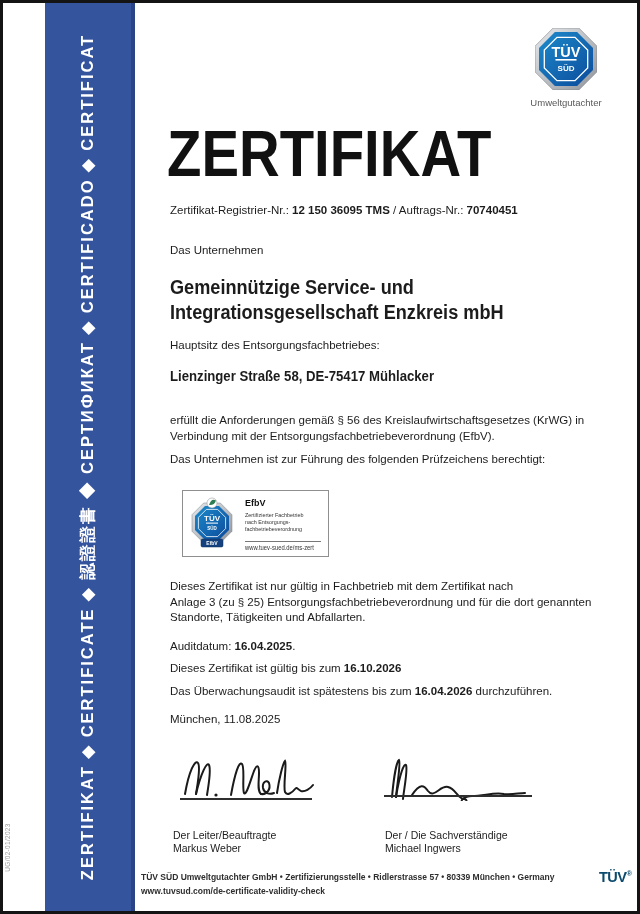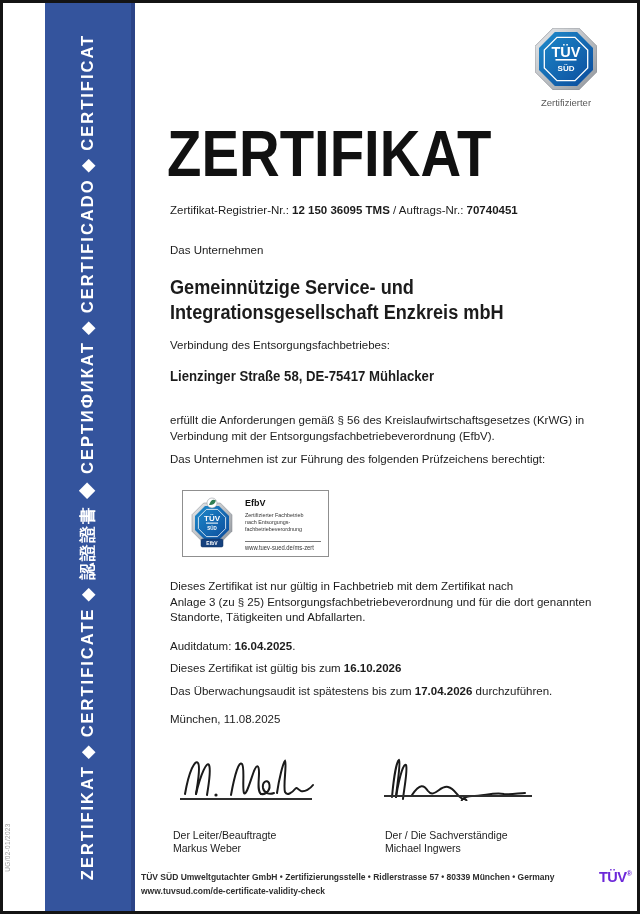--- a/index.html
+++ b/index.html
@@ -50,21 +50,21 @@
   .audit{left:167px;top:636px;}
   .valid-until{left:167px;top:658px;}
   .surveillance{left:167px;top:681px;}
   .place-date{left:167px;top:709px;}
 
   .sig-svg{position:absolute;}
   .sig-line{position:absolute;height:2px;background:#2e2e2e;}
   .sig-block{line-height:13px;font-size:10.5px;}
 
   .footer{left:138px;top:868px;font-size:8.5px;line-height:13.5px;color:#2e2e2e;font-weight:bold;}
-  .brand{position:absolute;left:596px;top:866px;font-size:14.5px;font-weight:700;color:#6d28d9;
+  .brand{position:absolute;left:596px;top:866px;font-size:14.5px;font-weight:700;color:#0c4a6e;
           letter-spacing:-0.5px;}
   .brand sup{font-size:7.5px;}
   svg text{font-family:"Liberation Sans",sans-serif;}
 </style>
 </head>
 <body>
 
 <div class="page">
 
   <div class="ribbon">
@@ -84,31 +84,31 @@
           <stop offset="1" stop-color="#0B4A9B"></stop>
       </linearGradient>
     </defs>
     <polygon points="18.2,0 43.8,0 62,18.2 62,43.8 43.8,62 18.2,62 0,43.8 0,18.2" fill="url(#silv)" stroke="#7d8288" stroke-width="0.6"></polygon>
     <polygon points="19.9,4 42.1,4 58,19.9 58,42.1 42.1,58 19.9,58 4,42.1 4,19.9" fill="url(#blu)"></polygon>
     <polygon points="22,9.3 40,9.3 52.7,22 52.7,40 40,52.7 22,52.7 9.3,40 9.3,22" fill="none" stroke="#fff" stroke-width="1.3"></polygon>
     <text x="31" y="28.5" text-anchor="middle" font-size="14.5" font-weight="bold" fill="#fff">TÜV</text>
     <rect x="20.5" y="31" width="21" height="1.6" fill="#fff"></rect>
     <text x="31" y="42.5" text-anchor="middle" font-size="8" font-weight="bold" fill="#fff">SÜD</text>
   </svg>
-  <div class="logo-caption">Zertifizierter</div>
+  <div class="logo-caption">Umweltgutachter</div>
 
   <div class="title">ZERTIFIKAT</div>
   <div class="txt registry"><span>Zertifikat-Registrier-Nr.: </span><span class="b">12 150 36095 TMS</span><span> / Auftrags-Nr.: </span><span class="b">70740451</span></div>
 
   <div class="txt company-intro">Das Unternehmen</div>
   <div class="company-name txt">
     <div>Gemeinnützige Service- und</div>
     <div>Integrationsgesellschaft Enzkreis mbH</div>
   </div>
-  <div class="txt hq-label">Verbindung des Entsorgungsfachbetriebes:</div>
+  <div class="txt hq-label">Hauptsitz des Entsorgungsfachbetriebes:</div>
   <div class="txt address">Lienzinger Straße 58, DE-75417 Mühlacker</div>
 
   <div class="txt fulfills">
     <div>erfüllt die Anforderungen gemäß § 56 des Kreislaufwirtschaftsgesetzes (KrWG) in</div>
     <div>Verbindung mit der Entsorgungsfachbetriebeverordnung (EfbV).</div>
   </div>
   <div class="txt mark-intro">Das Unternehmen ist zur Führung des folgenden Prüfzeichens berechtigt:</div>
 
   <div class="badge">
     <svg class="badge-logo" viewBox="0 0 48 58">
@@ -144,21 +144,21 @@
   </div>
 
   <div class="txt validity">
     <div>Dieses Zertifikat ist nur gültig in Fachbetrieb mit dem Zertifikat nach</div>
     <div>Anlage 3 (zu § 25) Entsorgungsfachbetriebeverordnung und für die dort genannten</div>
     <div>Standorte, Tätigkeiten und Abfallarten.</div>
   </div>
 
   <div class="txt audit"><span>Auditdatum: </span><span class="b">16.04.2025</span><span>.</span></div>
   <div class="txt valid-until"><span>Dieses Zertifikat ist gültig bis zum </span><span class="b">16.10.2026</span></div>
-  <div class="txt surveillance"><span>Das Überwachungsaudit ist spätestens bis zum </span><span class="b">17.04.2026</span><span> durchzuführen.</span></div>
+  <div class="txt surveillance"><span>Das Überwachungsaudit ist spätestens bis zum </span><span class="b">16.04.2026</span><span> durchzuführen.</span></div>
   <div class="txt place-date">München, 11.08.2025</div>
 
   <svg class="sig-svg" style="left:176px;top:746px;" width="140" height="52" viewBox="0 0 140 52">
     <g fill="none" stroke="#1a1a1a" stroke-width="2" stroke-linecap="round">
       <path d="M6,45 C10,22 16,10 19,14 C22,18 18,38 17,45"></path>
       <path d="M17,45 C22,24 28,12 30,16 C32,20 29,40 28,46"></path>
       <path d="M52,46 C56,24 60,12 63,15 C66,18 63,40 65,44 C67,48 72,30 75,22 C78,15 80,16 80,24 C80,32 78,42 82,45"></path>
       <path d="M82,45 C88,46 92,40 90,34 C88,30 83,33 84,39 C85,44 90,46 95,44"></path>
       <path d="M98,44 C100,30 104,14 106,12 C108,16 104,36 106,43 C108,47 113,44 116,40 C118,37 119,41 122,42 C126,43 131,40 134,36"></path>
     </g>

